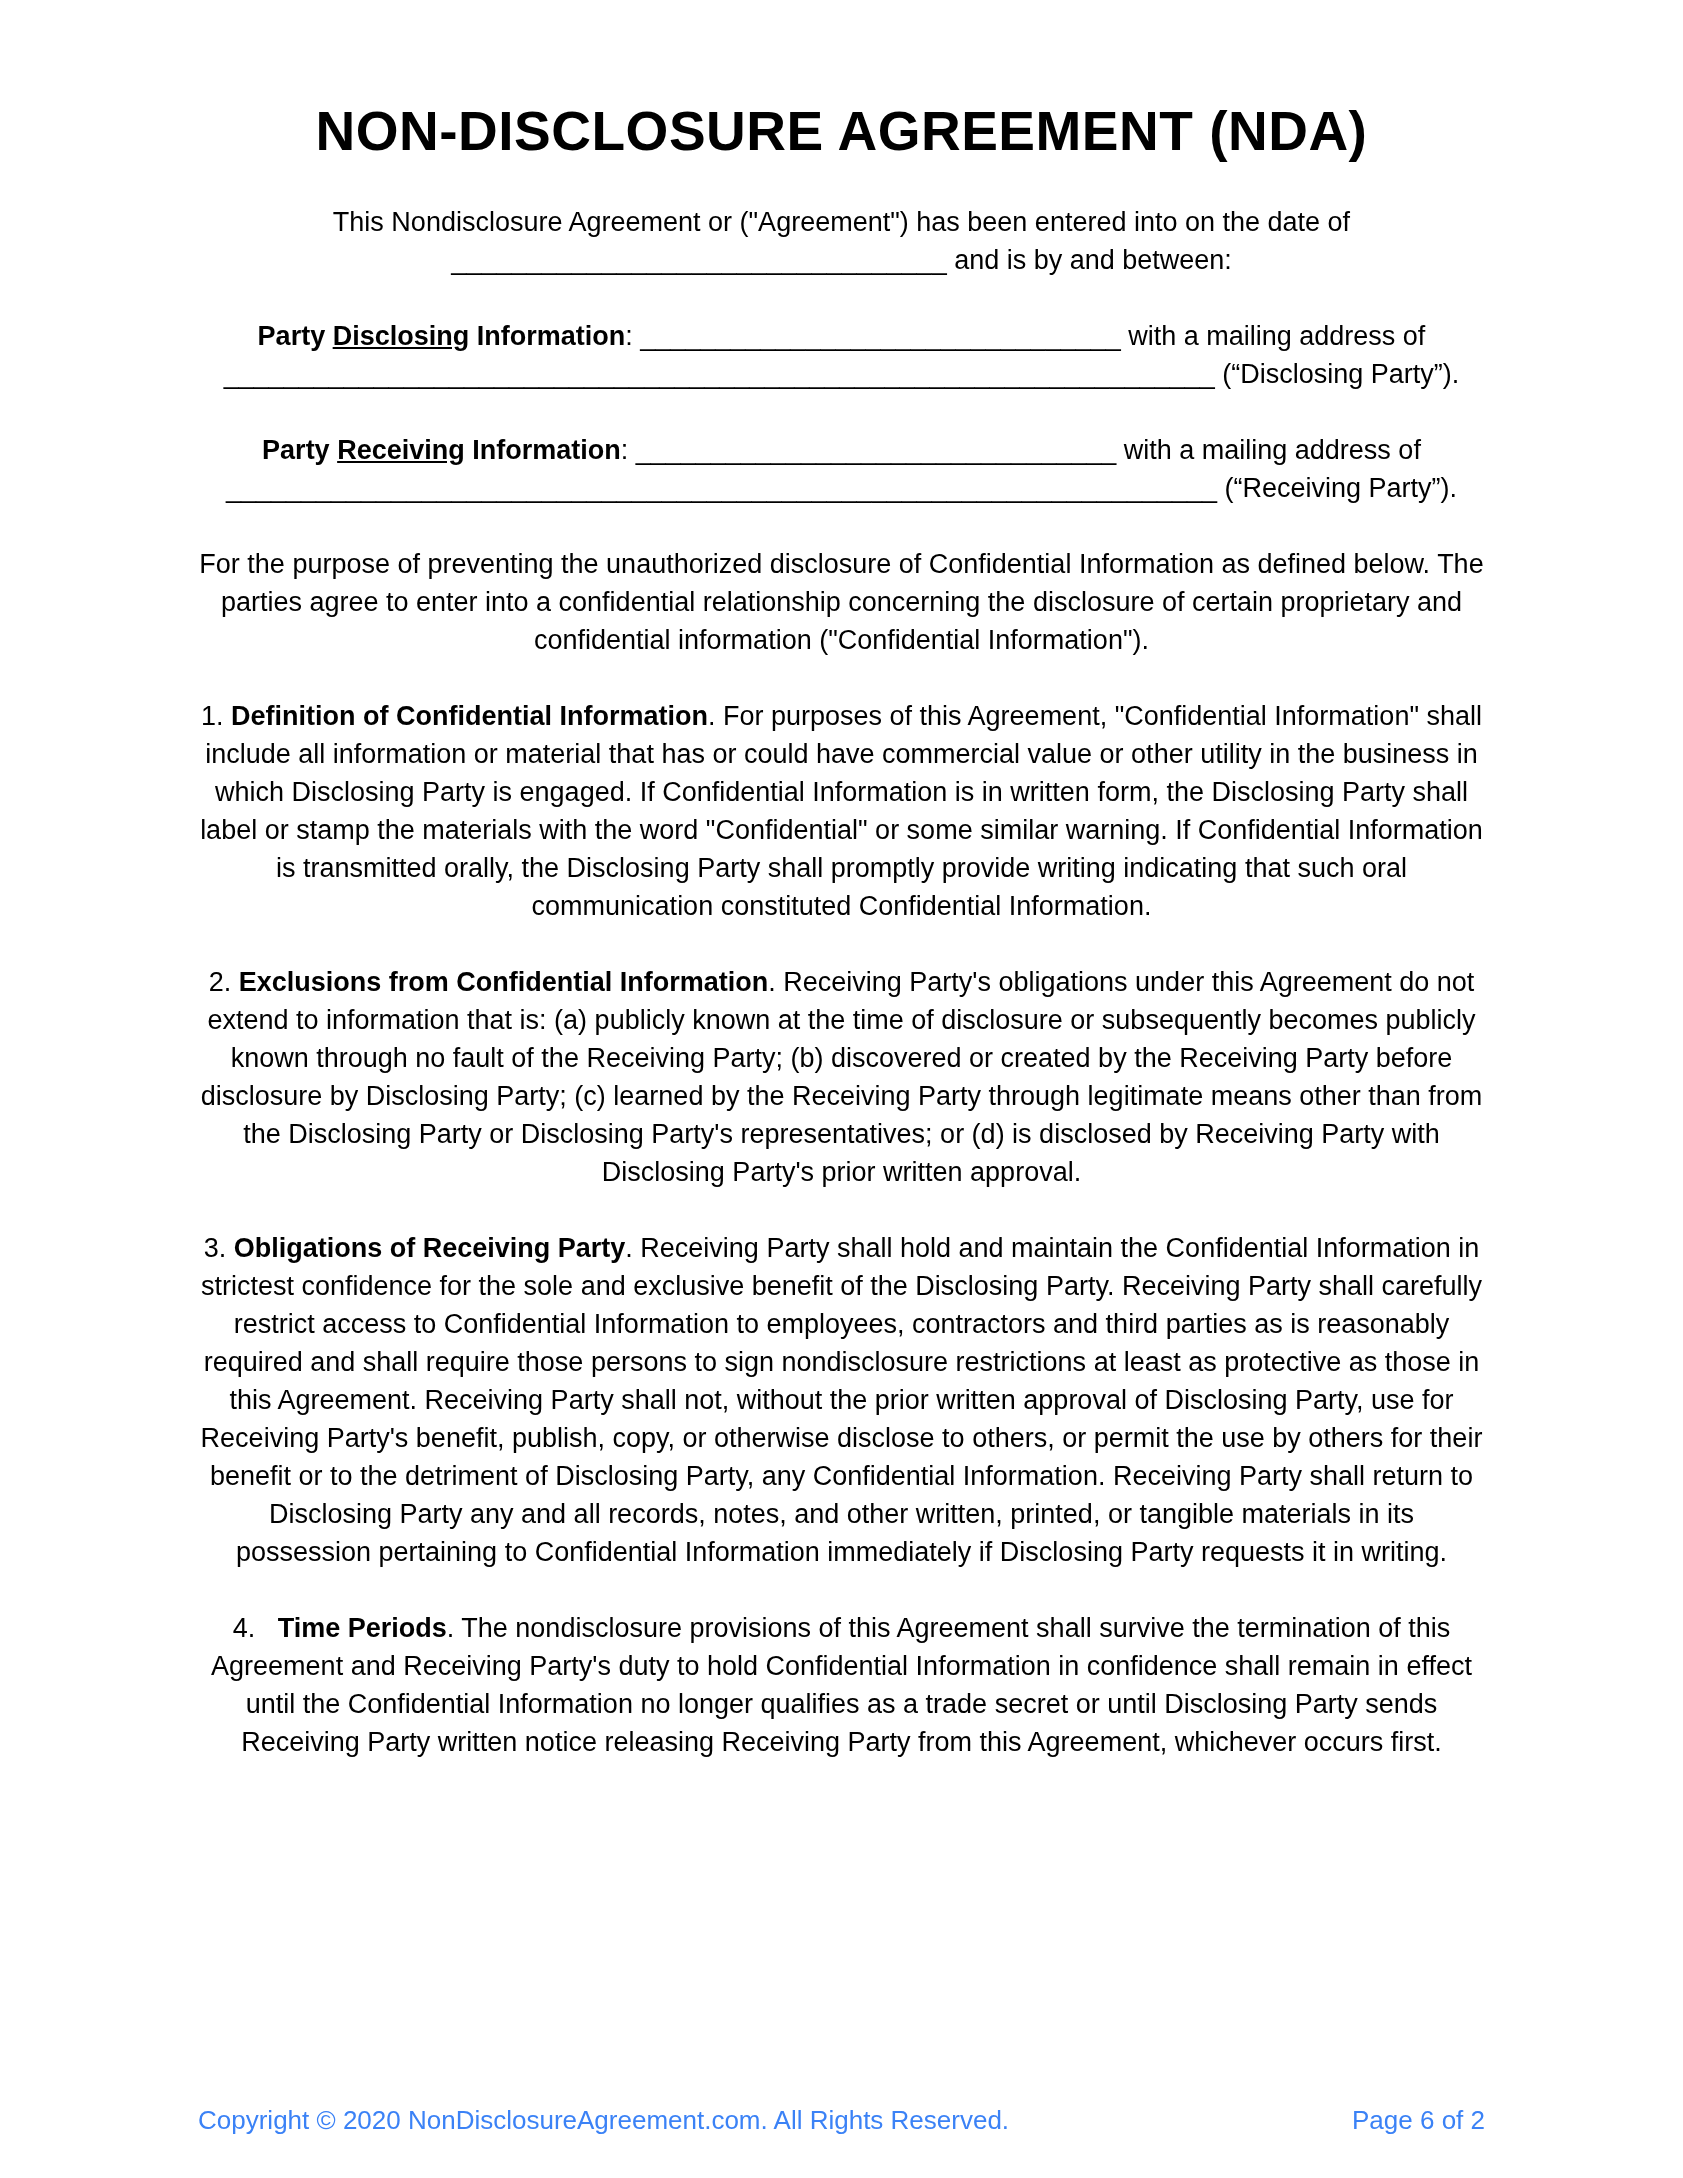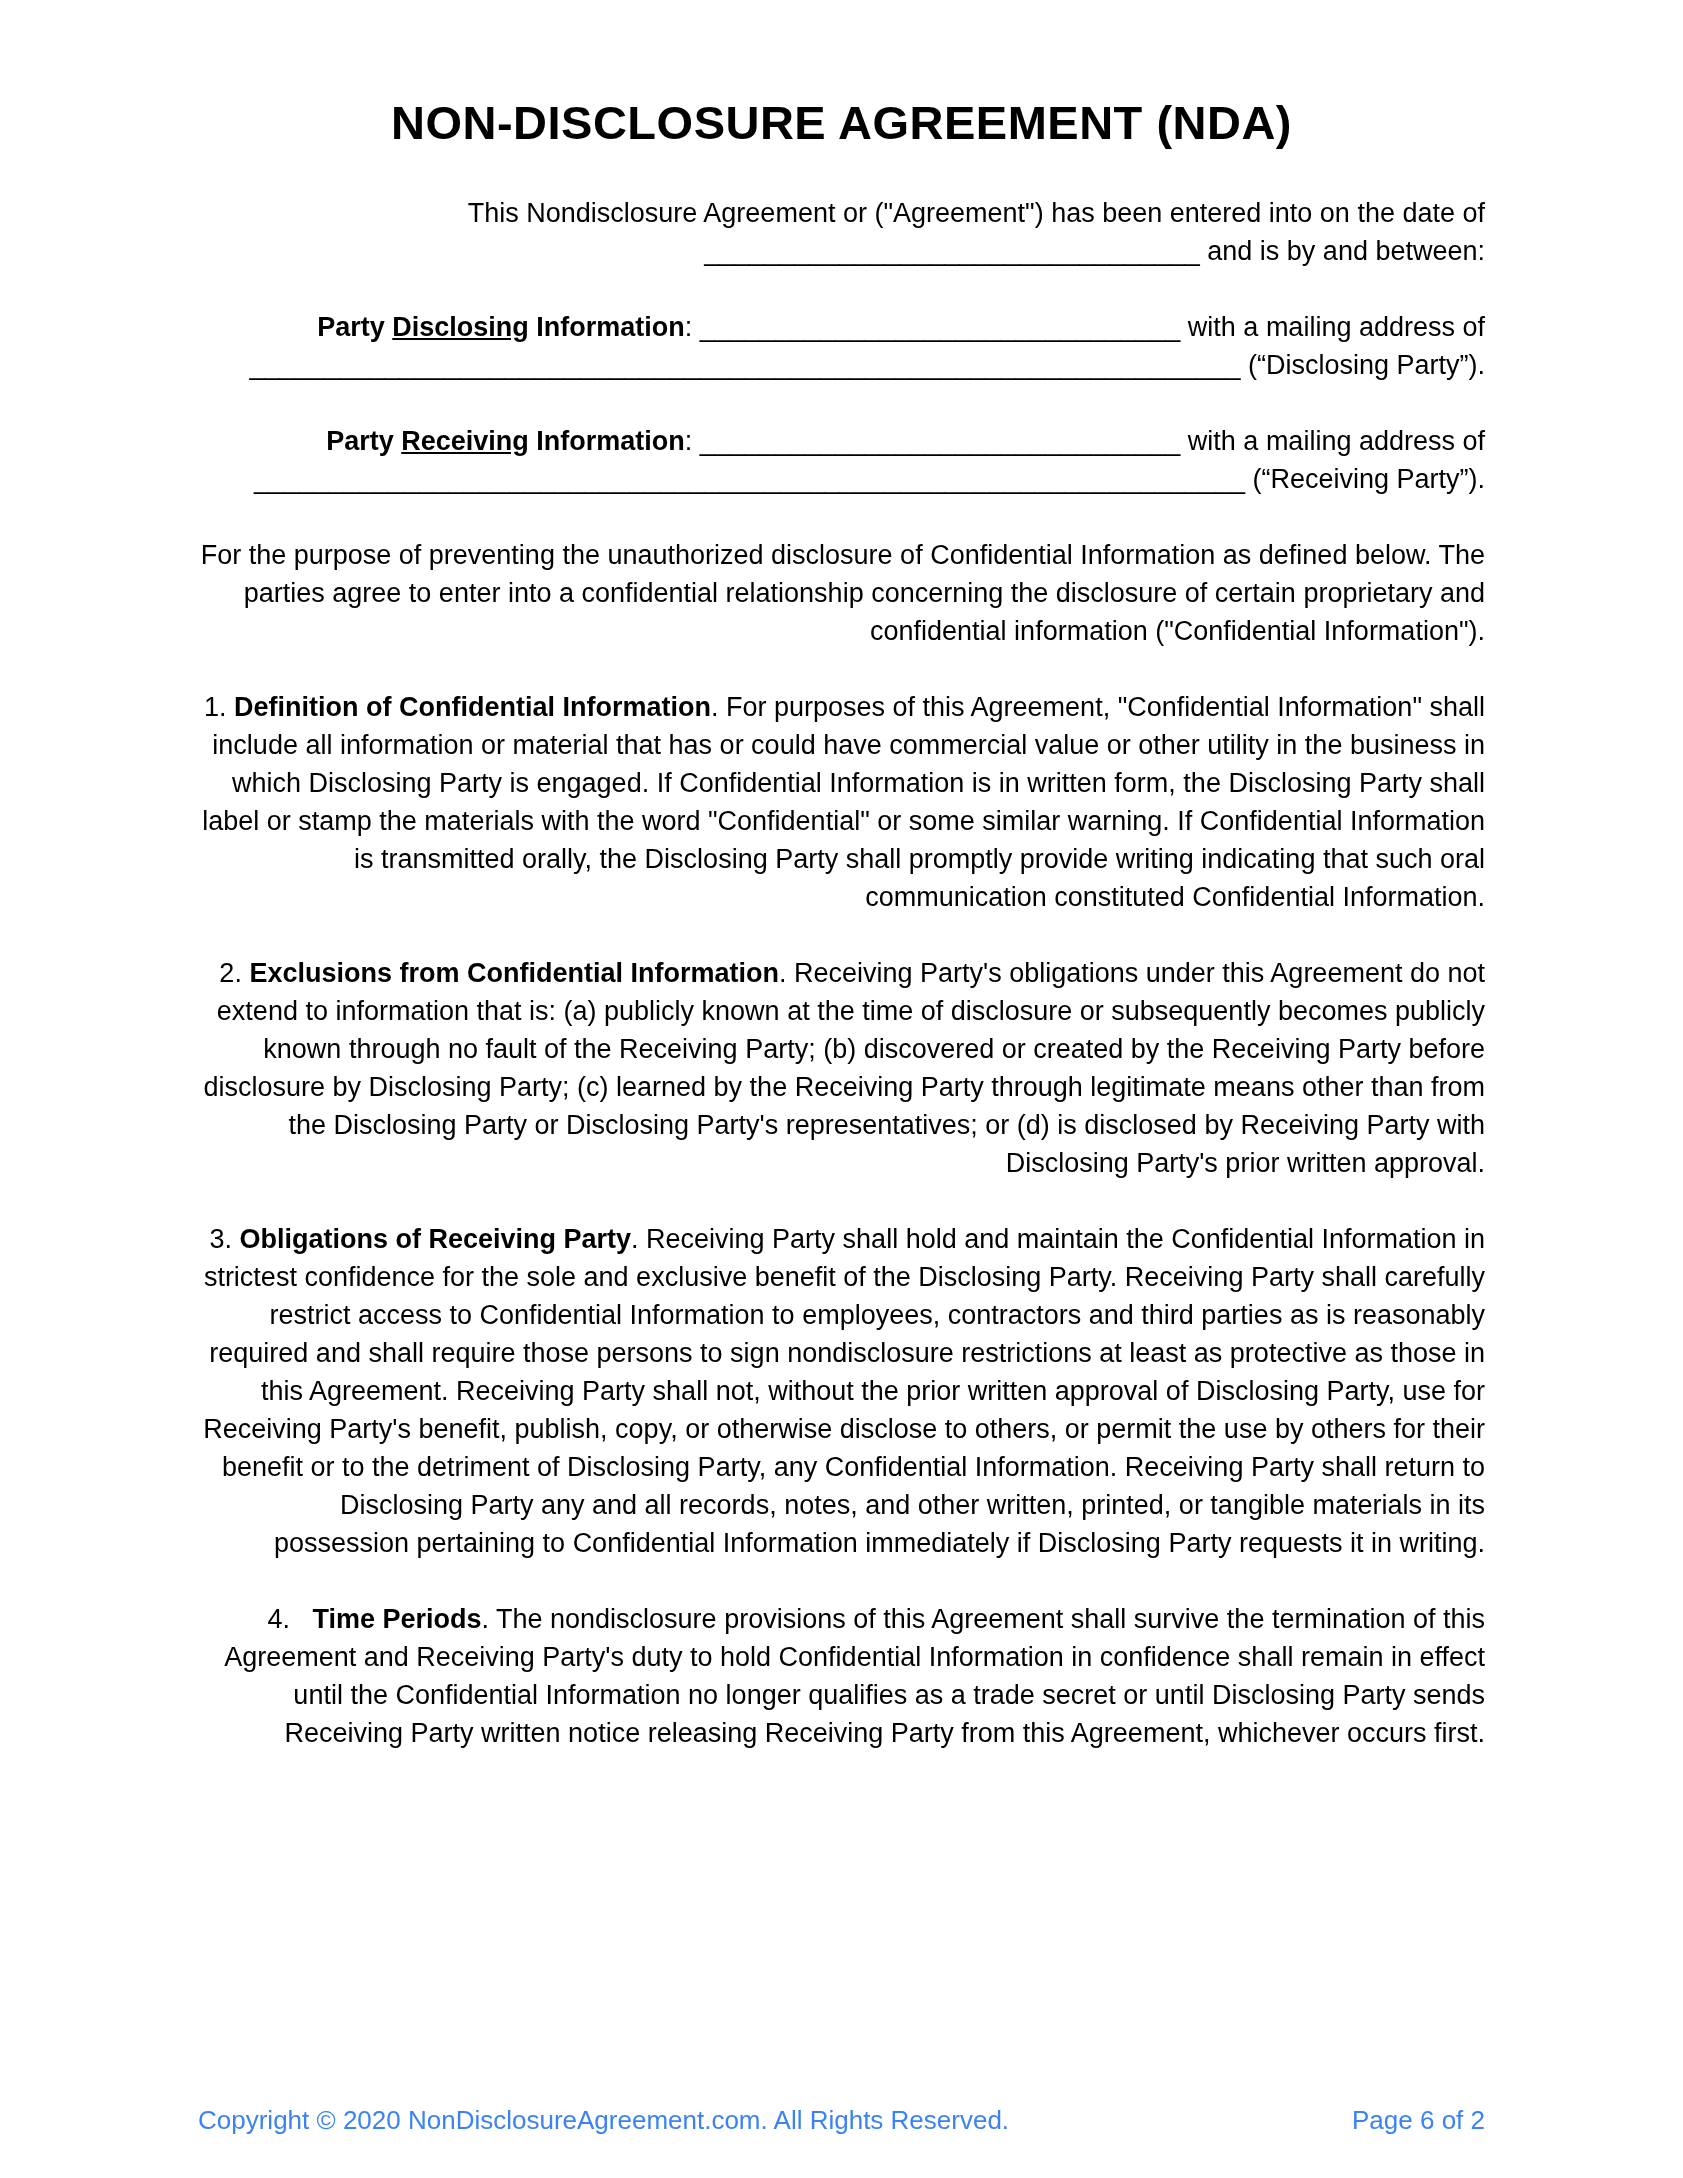--- a/index.html
+++ b/index.html
@@ -15,30 +15,30 @@
     background: #ffffff;
     box-sizing: border-box;
     padding: 95px 198px 0 198px;
     font-family: "Liberation Sans", sans-serif;
     font-size: 27px;
     line-height: 38px;
     color: #000000;
     overflow: hidden;
   }
   .title {
-    margin: 0 0 44px 0;
+    margin: 9px 0 44px 0;
     text-align: center;
-    font-size: 47px;
+    font-size: 55px;
     line-height: 55px;
     font-weight: bold;
     letter-spacing: 0.5px;
   }
   .para {
     margin: 0 0 38px 0;
-    text-align: right;
+    text-align: center;
     word-wrap: break-word;
   }
   .u {
     text-decoration: underline;
   }
   b {
     font-weight: bold;
   }
   .blank {
     letter-spacing: 0;

